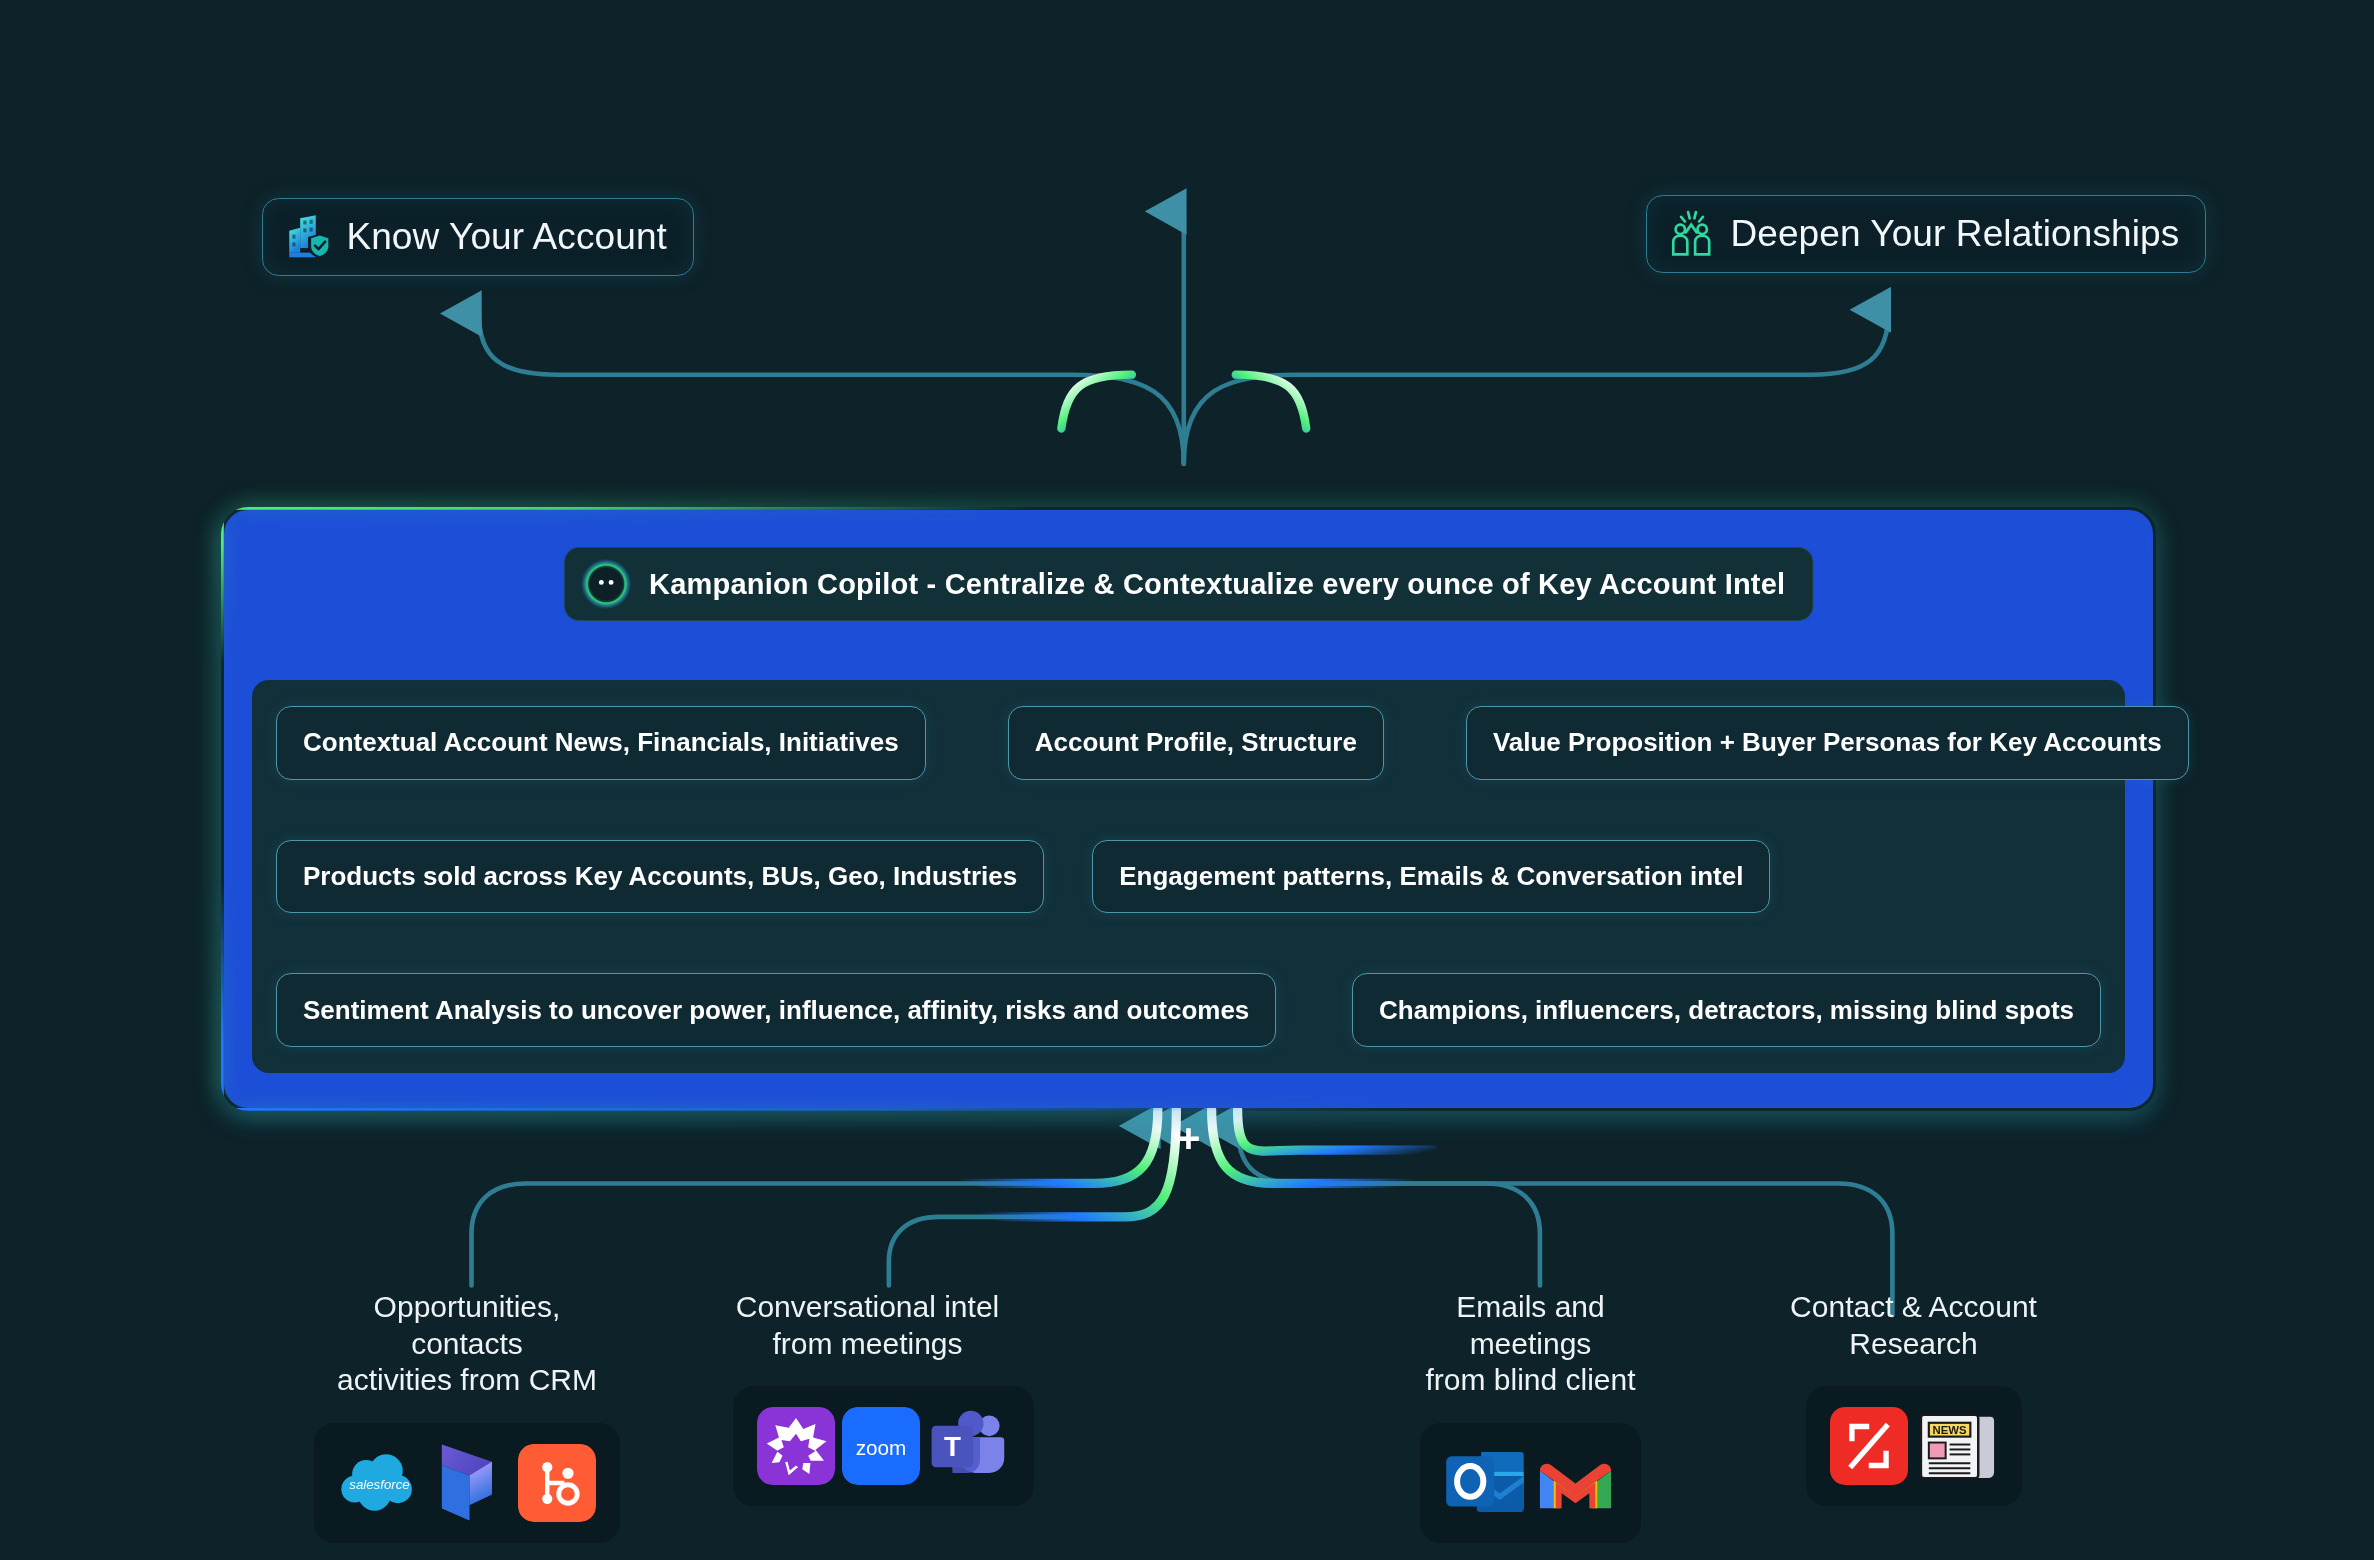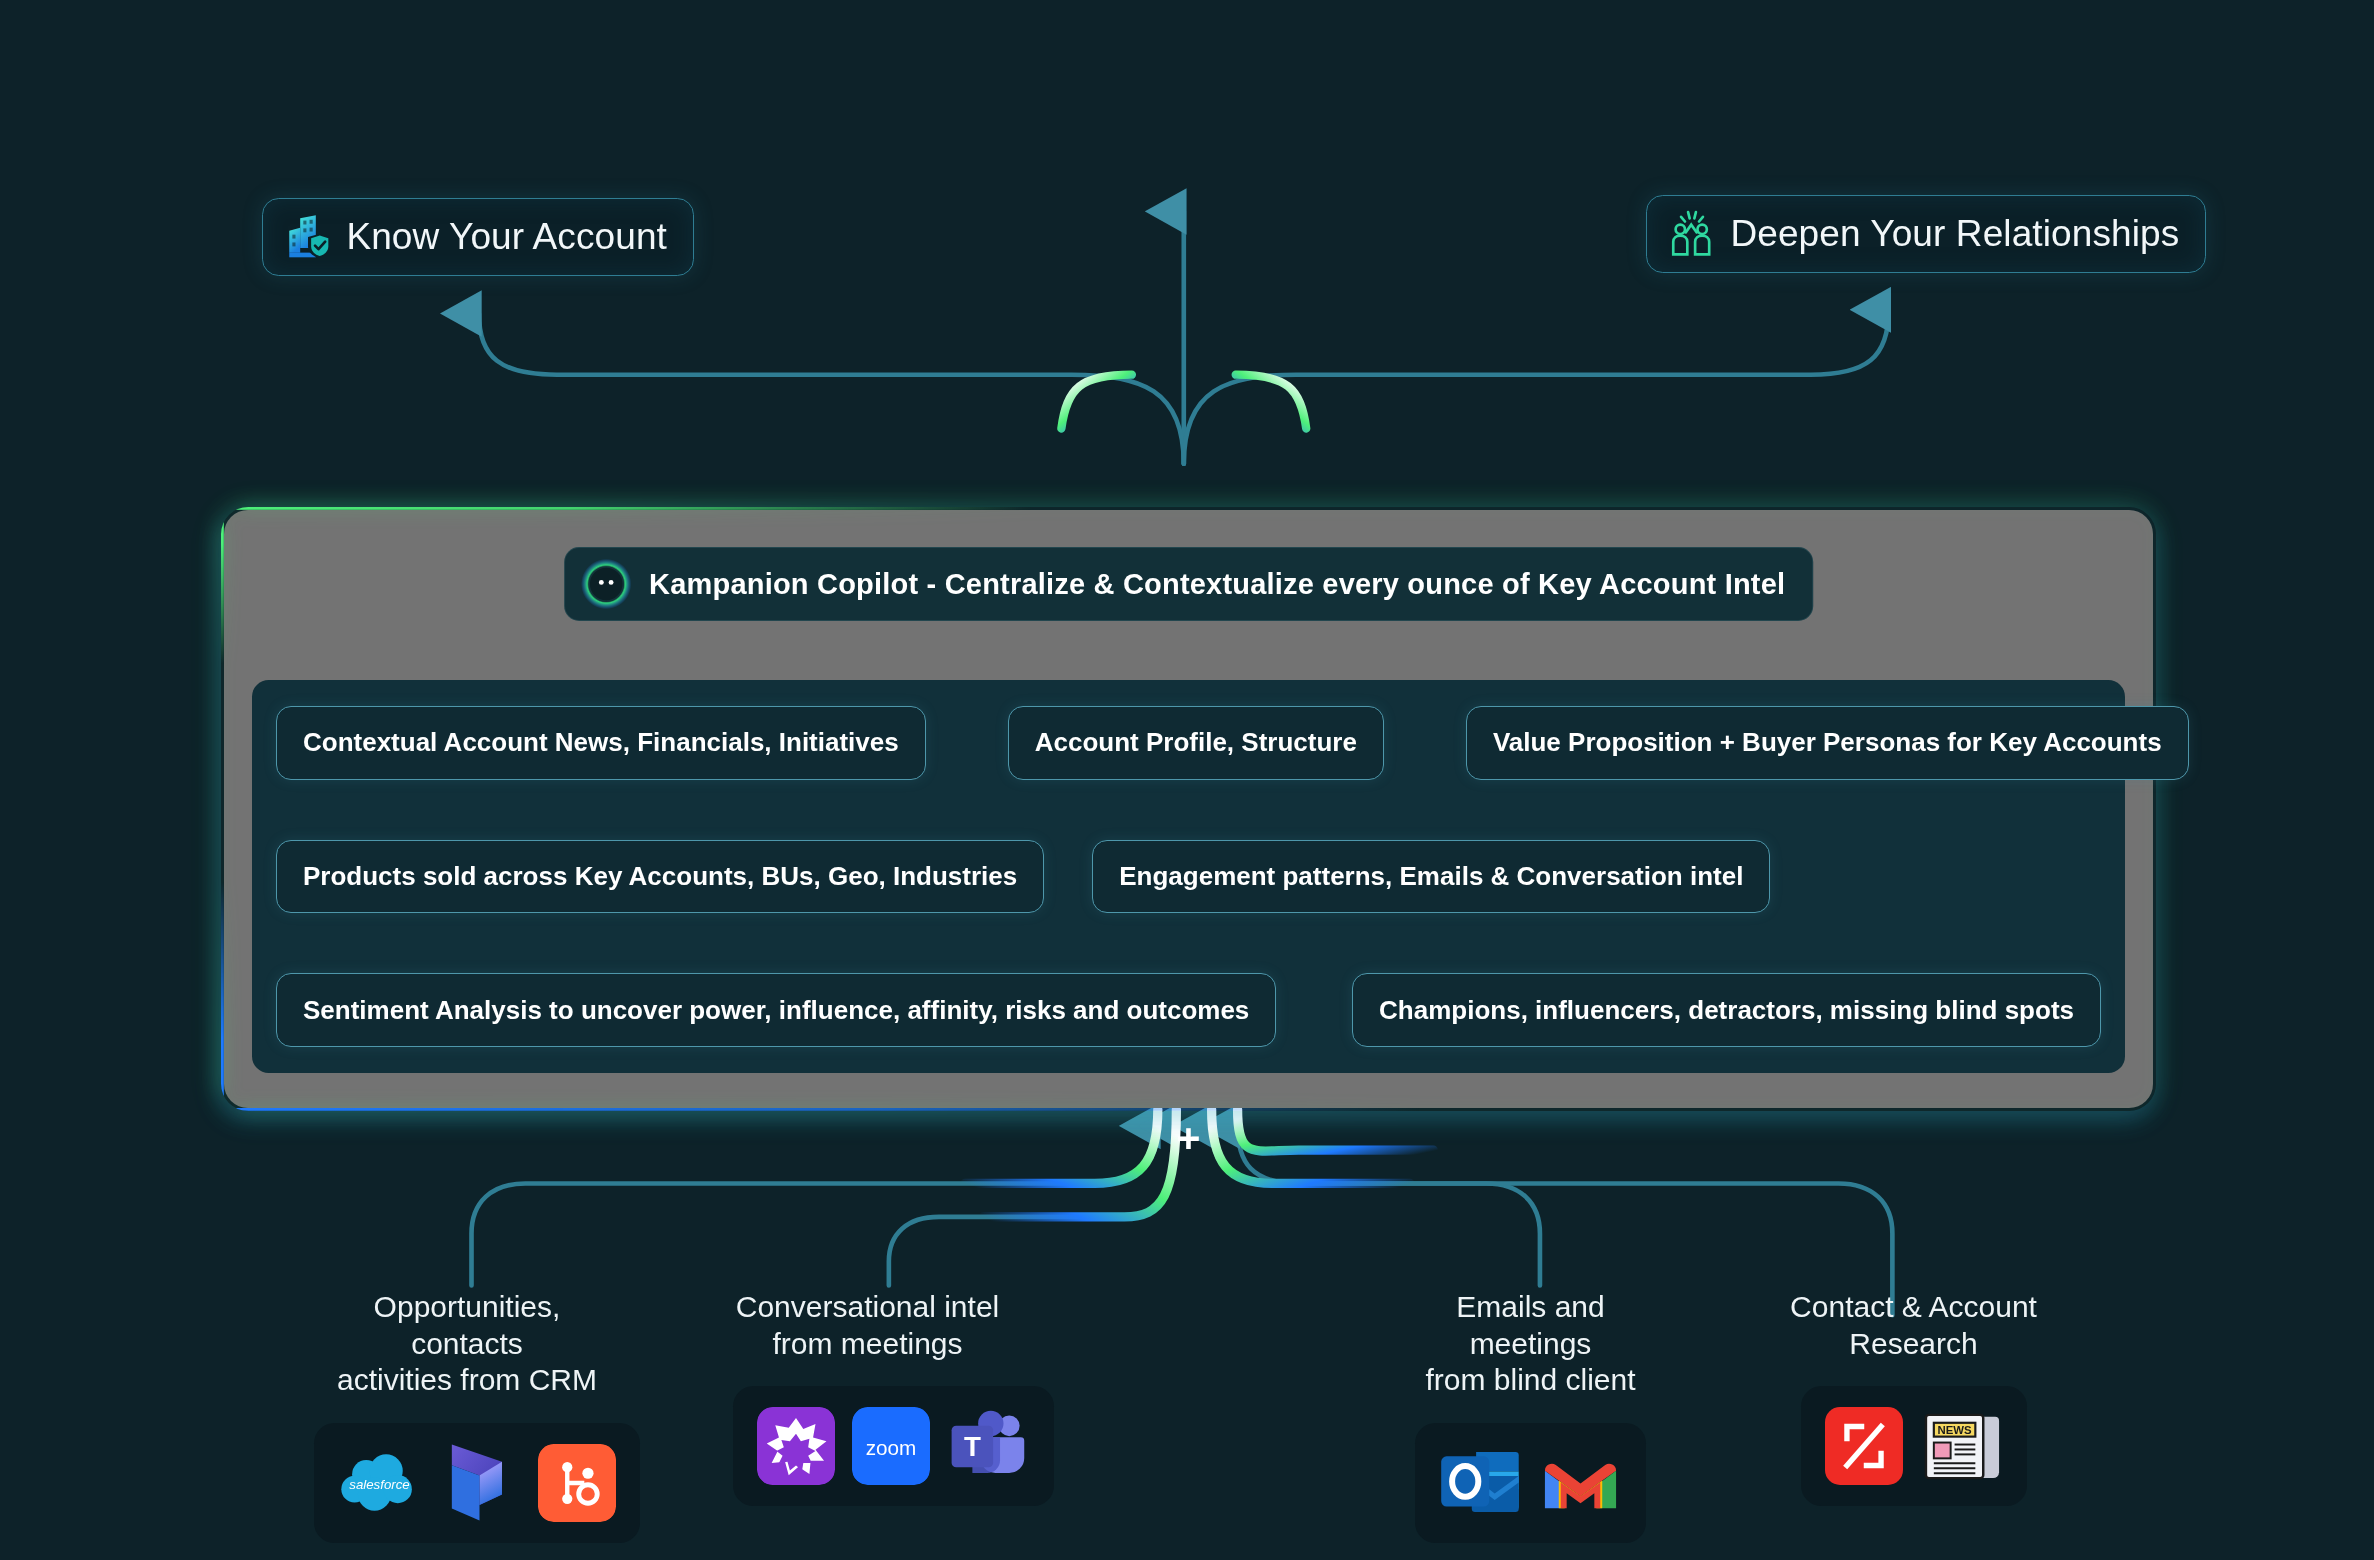--- a/index.html
+++ b/index.html
@@ -32,21 +32,21 @@
   #pill-grow   { left: 992px; top: 96px; }
   #pill-deepen { left: 1646px; top: 195px; }
 
   
   #wires { position: absolute; inset: 0; width: 2375px; height: 1560px; pointer-events: none; }
 
   
   #card {
     position: absolute;
     left: 224px; top: 510px; width: 1929px; height: 598px;
-    background: #737373;
+    background: #1d4ed8;
     border-radius: 24px;
     z-index: 3;
   }
   #card-glow {
     position: absolute; inset: -2.8px;
     border-radius: 27px;
     padding: 2.8px;
     background:
       linear-gradient(180deg, #4ef07a 0%, #4ef07a 6%, rgba(78,240,122,0) 26%) left/2.8px 100% no-repeat,
       linear-gradient(180deg, rgba(31,122,255,0) 62%, #1f7aff 88%, #1f7aff 100%) left/2.8px 100% no-repeat,
@@ -101,21 +101,21 @@
     box-shadow: 0 0 13px rgba(60,140,160,.18);
   }
 
   
   .source { position: absolute; text-align: center; }
   .source .label {
     color: #eef4f6; font-size: 30px; line-height: 1.22; font-weight: 400;
     white-space: pre-line; margin-bottom: 24px;
   }
   .logo-tray {
-    display: inline-flex; align-items: center; gap: 17px;
+    display: inline-flex; align-items: center; gap: 7px;
     background: #0a1a21; border-radius: 20.4px;
     padding: 18.6px 24px;
   }
   .logo { width: 78px; height: 78px; border-radius: 15px; display: block; }
   .logo-plain { width: 83px; height: 83px; border-radius: 0; display: block; }
 
   #src-crm      { left: 314px;  top: 1289px; width: 306px; }
   #src-meetings { left: 733px;  top: 1289px; width: 269px; }
   #src-email    { left: 1395px; top: 1289px; width: 271px; }
   #src-research { left: 1779px; top: 1289px; width: 269px; }

